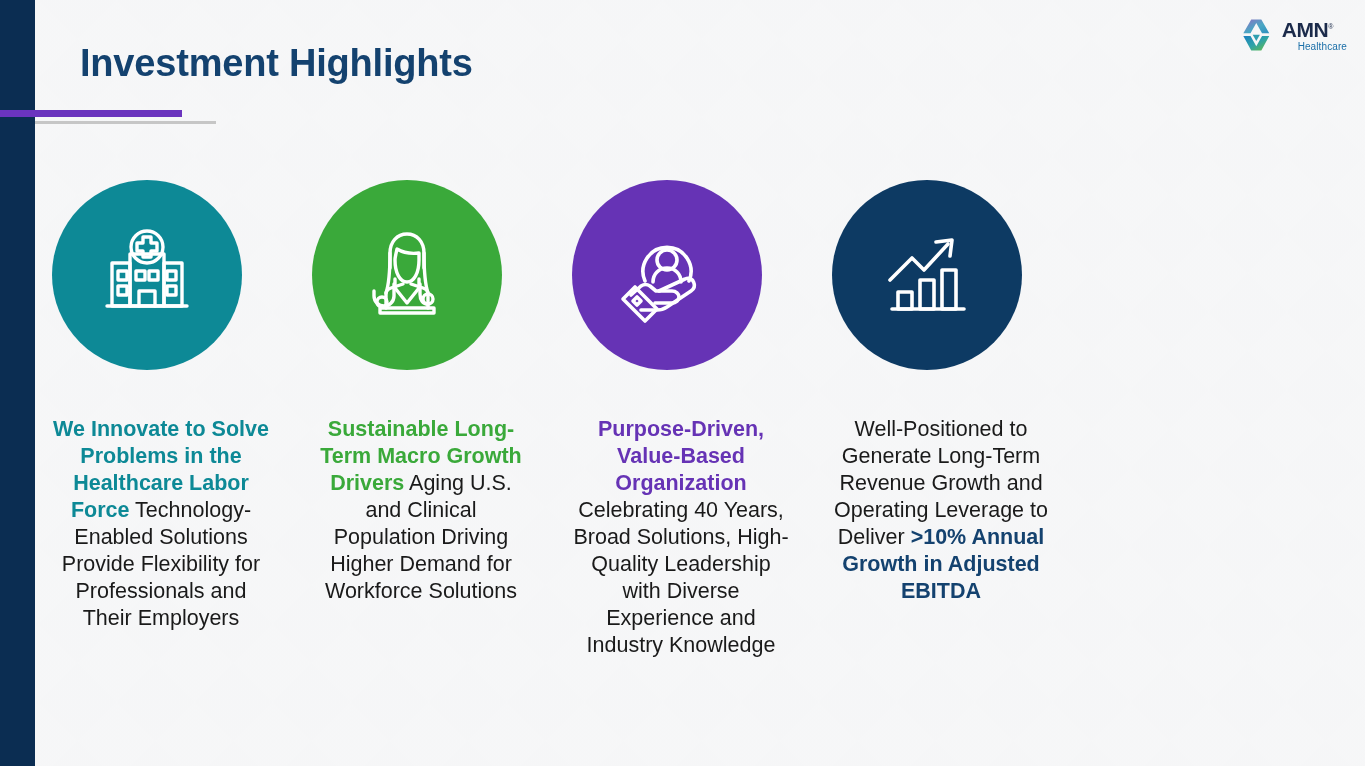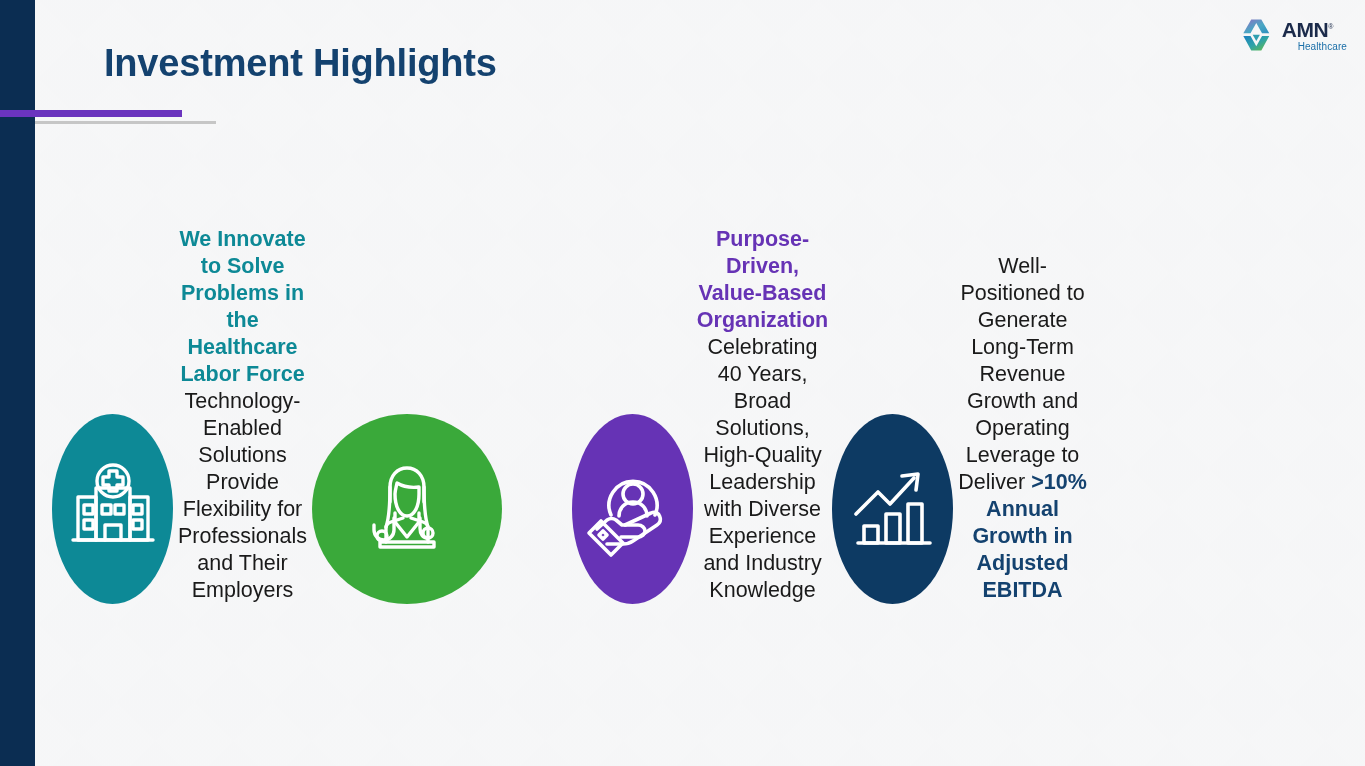--- a/index.html
+++ b/index.html
@@ -132,22 +132,22 @@
   .columns {
     position: absolute;
     left: 52px;
     top: 180px;
     width: 1300px;
     display: flex;
   }
   .col {
     width: 260px;
     display: flex;
-    flex-direction: row;
-    align-items: flex-end;
+    flex-direction: column;
+    align-items: flex-start;
   }
   .circle {
     width: 190px;
     height: 190px;
     border-radius: 50%;
     display: flex;
     align-items: center;
     justify-content: center;
   }
   .circle svg { display: block; }
@@ -166,21 +166,21 @@
 
 <div class="slide">
 
   <div class="slide-watermark"></div>
   <div class="slide-watermark2"></div>
 
   <div class="left-rail" style="background: rgb(11, 45, 82);"></div>
   <div class="rail-confidential">Confidential. Property of AMN Healthcare.</div>
   <div class="rail-pagenum">4</div>
 
-  <div class="title" style="color: rgb(20, 66, 111); margin-left: 24px;">Investment Highlights</div>
+  <div class="title" style="color: rgb(20, 66, 111);">Investment Highlights</div>
   <div class="rule-purple" style="background: rgb(107, 52, 190);"></div>
   <div class="rule-gray"></div>
 
   <div class="logo">
     <svg class="logo-mark" viewBox="0 0 100 94">
       <defs>
         <linearGradient id="gA" x1="0" y1="0" x2="1" y2="1">
           <stop offset="0%" stop-color="#8e6fc4"></stop>
           <stop offset="55%" stop-color="#4aa7c4"></stop>
           <stop offset="100%" stop-color="#2f8fbf"></stop>
@@ -237,20 +237,24 @@
           <path d="M43 59 v9 l12 15 l12-15 v-9"></path>
           <path d="M34 88 v-14 c0-3 2-5 5-6 l12-4"></path>
           <path d="M76 88 v-14 c0-3-2-5-5-6 l-12-4"></path>
           <path d="M28 93 h54 V88 H28 z"></path>
           <path d="M42 64 v12 c0 6-5 10-10 10 s-10-4-10-10 v-5"></path>
           <circle cx="30" cy="82" r="5"></circle>
           <path d="M68 64 v10 c0 6 3 10 7 10"></path>
           <circle cx="76" cy="79" r="5"></circle>
         </svg>
       </div>
+      <div class="col-text">
+        <span class="hl" style="color:#3aa93a">Sustainable Long-Term Macro Growth Drivers</span>
+        <span>Aging U.S. and Clinical Population Driving Higher Demand for Workforce Solutions</span>
+      </div>
     </div>
 
     <div class="col">
       <div class="circle" style="background:#6633b5">
         <svg width="112" height="112" viewBox="0 0 112 112" fill="none" stroke="#fff" stroke-width="3.6" stroke-linejoin="round" stroke-linecap="round">
           <path d="M34 62 a24 24 0 1 1 44 0"></path>
           <circle cx="56" cy="41" r="10"></circle>
           <path d="M42 63 c0-8 6-14 14-14 s14 6 14 14"></path>
           <path d="M20 76 l10-9 c3-2 6-2 9 0 l6 5 h16 c4 0 7 3 7 6 s-3 6-7 6 H44"></path>
           <path d="M48 72 l26-12 c4-2 8 0 9 4 c1 3 0 6-3 8 L56 88 c-3 2-6 3-10 3 H30"></path>

